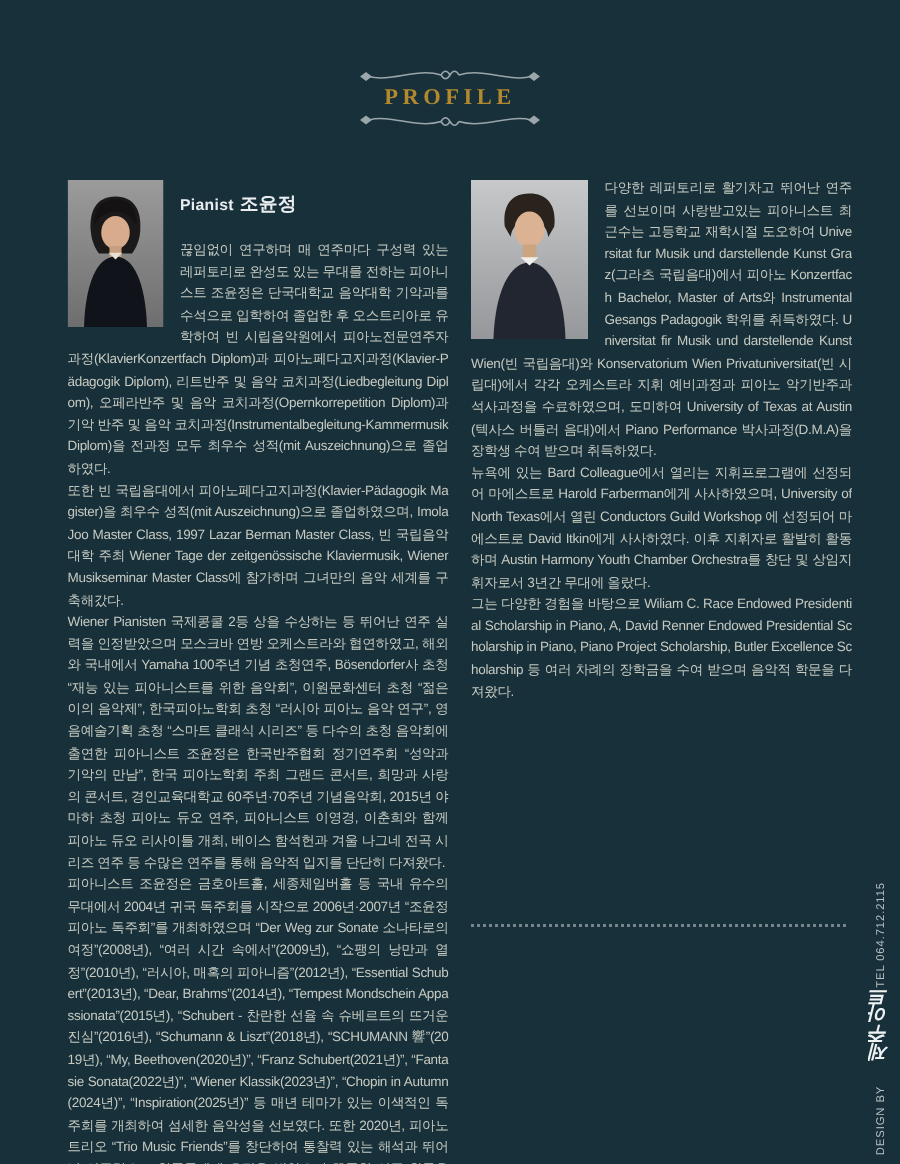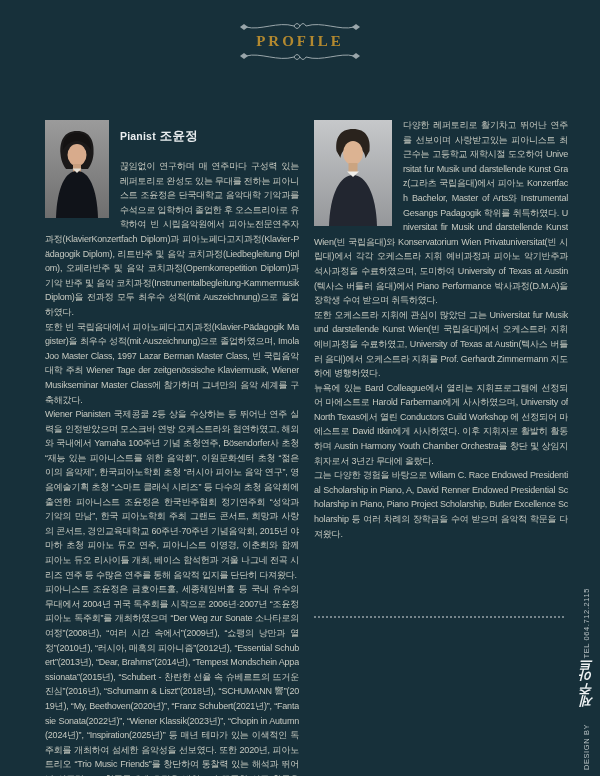--- a/index.html
+++ b/index.html
@@ -4,21 +4,21 @@
 <style>
   html,body{margin:0;padding:0;}
   body{
     width:600px;height:776px;position:relative;overflow:hidden;
     background:#17303a;
     font-family:"Liberation Sans", sans-serif;
     -webkit-font-smoothing:antialiased;
   }
   
   .profile-header{
-    position:absolute;top:20px;left:0;width:600px;text-align:center;
+    position:absolute;top:44px;left:0;width:600px;text-align:center;
   }
   .flourish{display:block;margin:0 auto;}
   .profile-title{
     display:block;margin:1px auto 1px auto;
     font-family:"Liberation Serif", serif;
     font-size:15px;letter-spacing:3px;font-weight:bold;
     color:#b3892f;
   }
   
   .col{
@@ -127,21 +127,20 @@
     </defs>
     <rect width="78" height="106" fill="url(#bgR)"></rect>
     <path d="M39 9 c-13 0 -18 9 -16.5 22 l4 7 c0 0 0.5 -11 12.5 -11 c12 0 12.5 11 12.5 11 l4 -7 c1.5 -13 -3.5 -22 -16.5 -22 z" fill="#2a231d"></path>
     <ellipse cx="39" cy="33" rx="10" ry="12" fill="#dcb392"></ellipse>
     <rect x="34.5" y="43" width="9" height="10" fill="#cba480"></rect>
     <path d="M15 106 c1 -32 11 -51 24 -51 c13 0 23 19 24 51 z" fill="#222630"></path>
     <path d="M39 57 l-6 -5.5 h12 z" fill="#f0eeea"></path>
   </svg>
   <div class="bio">
     <p>다양한 레퍼토리로 활기차고 뛰어난 연주를 선보이며 사랑받고있는 피아니스트 최근수는 고등학교 재학시절 도오하여 Universitat fur Musik und darstellende Kunst Graz(그라츠 국립음대)에서 피아노 Konzertfach Bachelor, Master of Arts와 Instrumental Gesangs Padagogik 학위를 취득하였다. Universitat fir Musik und darstellende Kunst Wien(빈 국립음대)와 Konservatorium Wien Privatuniversitat(빈 시립대)에서 각각 오케스트라 지휘 예비과정과 피아노 악기반주과 석사과정을 수료하였으며, 도미하여 University of Texas at Austin(텍사스 버틀러 음대)에서 Piano Performance 박사과정(D.M.A)을 장학생 수여 받으며 취득하였다.</p>
-    <p>또한 오케스트라 지휘에 관심이 많았던 그는 Universitat fur Musik und darstellende Kunst Wien(빈 국립음대)에서 오케스트라 지휘 예비과정을 수료하였고, University of Texas at Austin(텍사스 버틀러 음대)에서 오케스트라 지휘를 Prof. Gerhardt Zimmermann 지도하에 병행하였다.</p>
     <p>뉴욕에 있는 Bard Colleague에서 열리는 지휘프로그램에 선정되어 마에스트로 Harold Farberman에게 사사하였으며, University of North Texas에서 열린 Conductors Guild Workshop 에 선정되어 마에스트로 David Itkin에게 사사하였다. 이후 지휘자로 활발히 활동하며 Austin Harmony Youth Chamber Orchestra를 창단 및 상임지휘자로서 3년간 무대에 올랐다.</p>
     <p>그는 다양한 경험을 바탕으로 Wiliam C. Race Endowed Presidential Scholarship in Piano, A, David Renner Endowed Presidential Scholarship in Piano, Piano Project Scholarship, Butler Excellence Scholarship 등 여러 차례의 장학금을 수여 받으며 음악적 학문을 다져왔다.</p>
 
   </div>
 </div>
 
 <div class="outro">
   <hr class="dotted-sep">
 </div>
 

